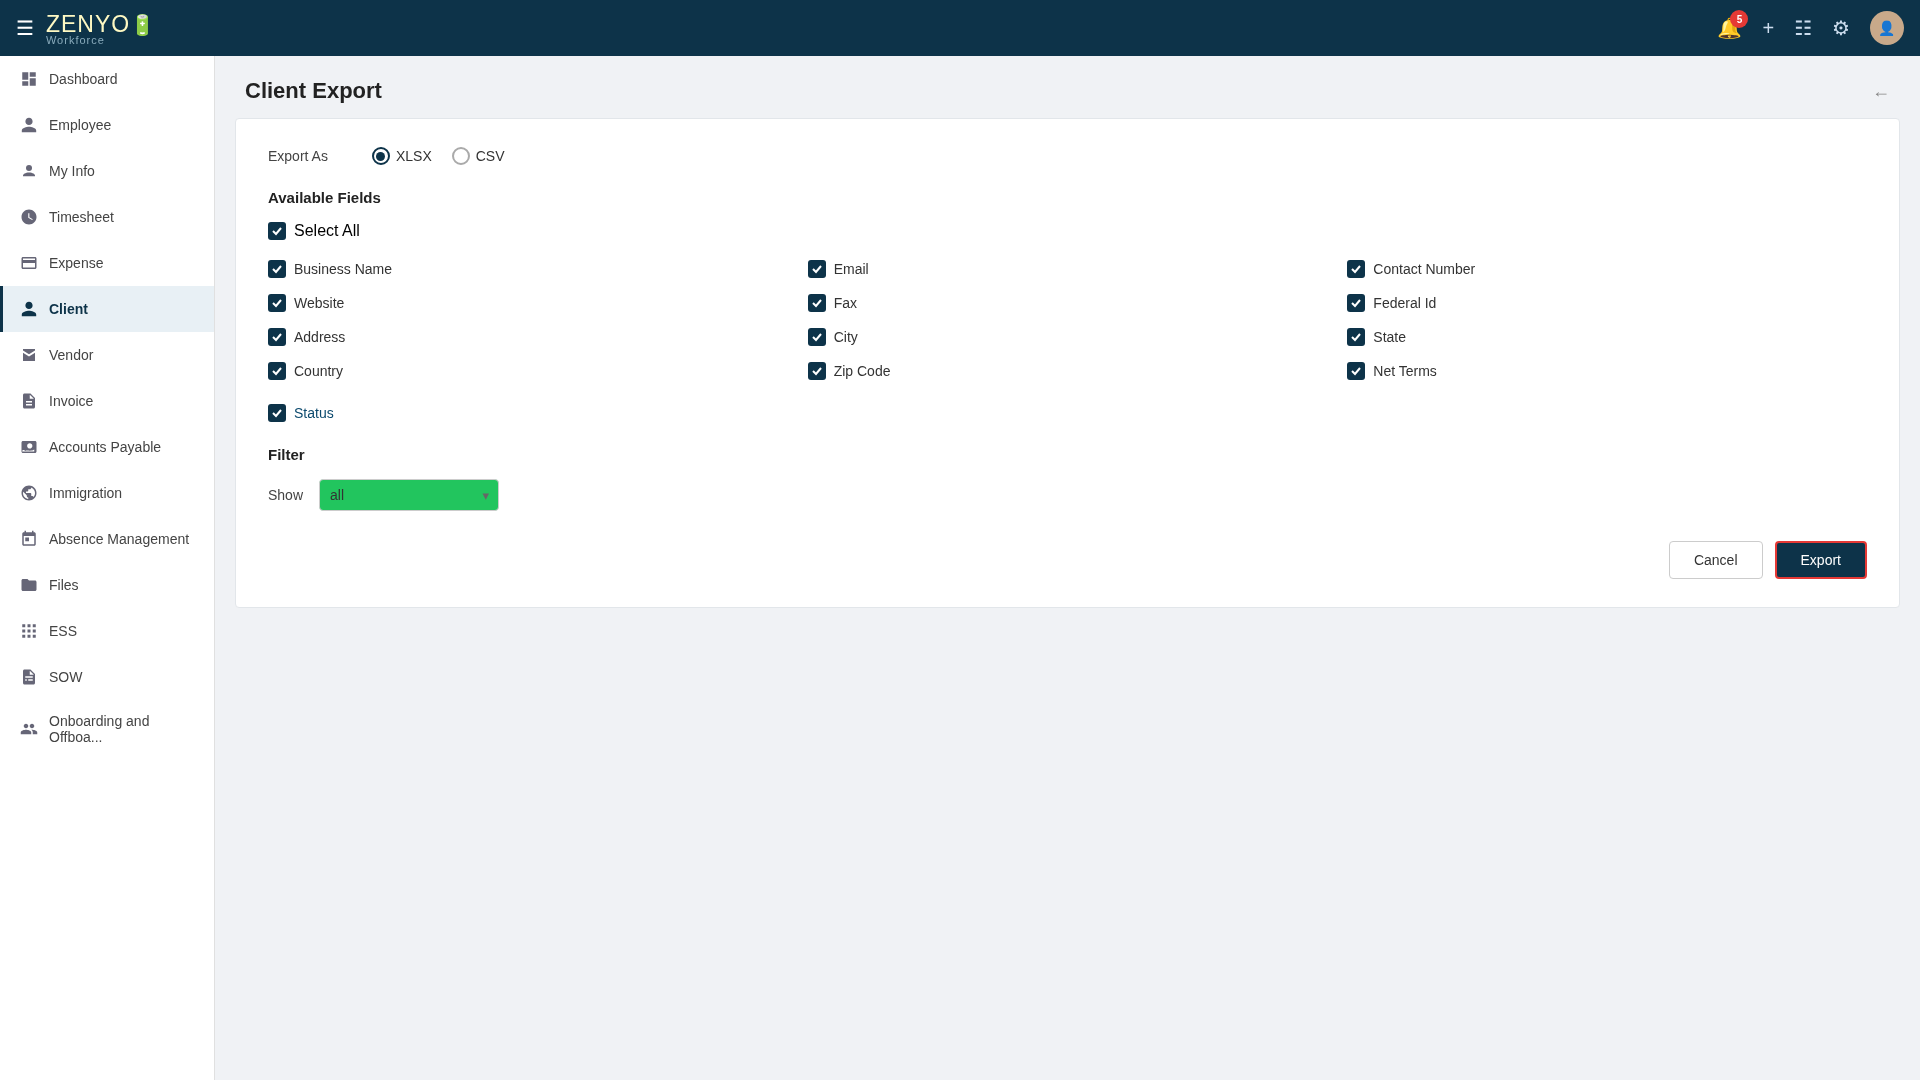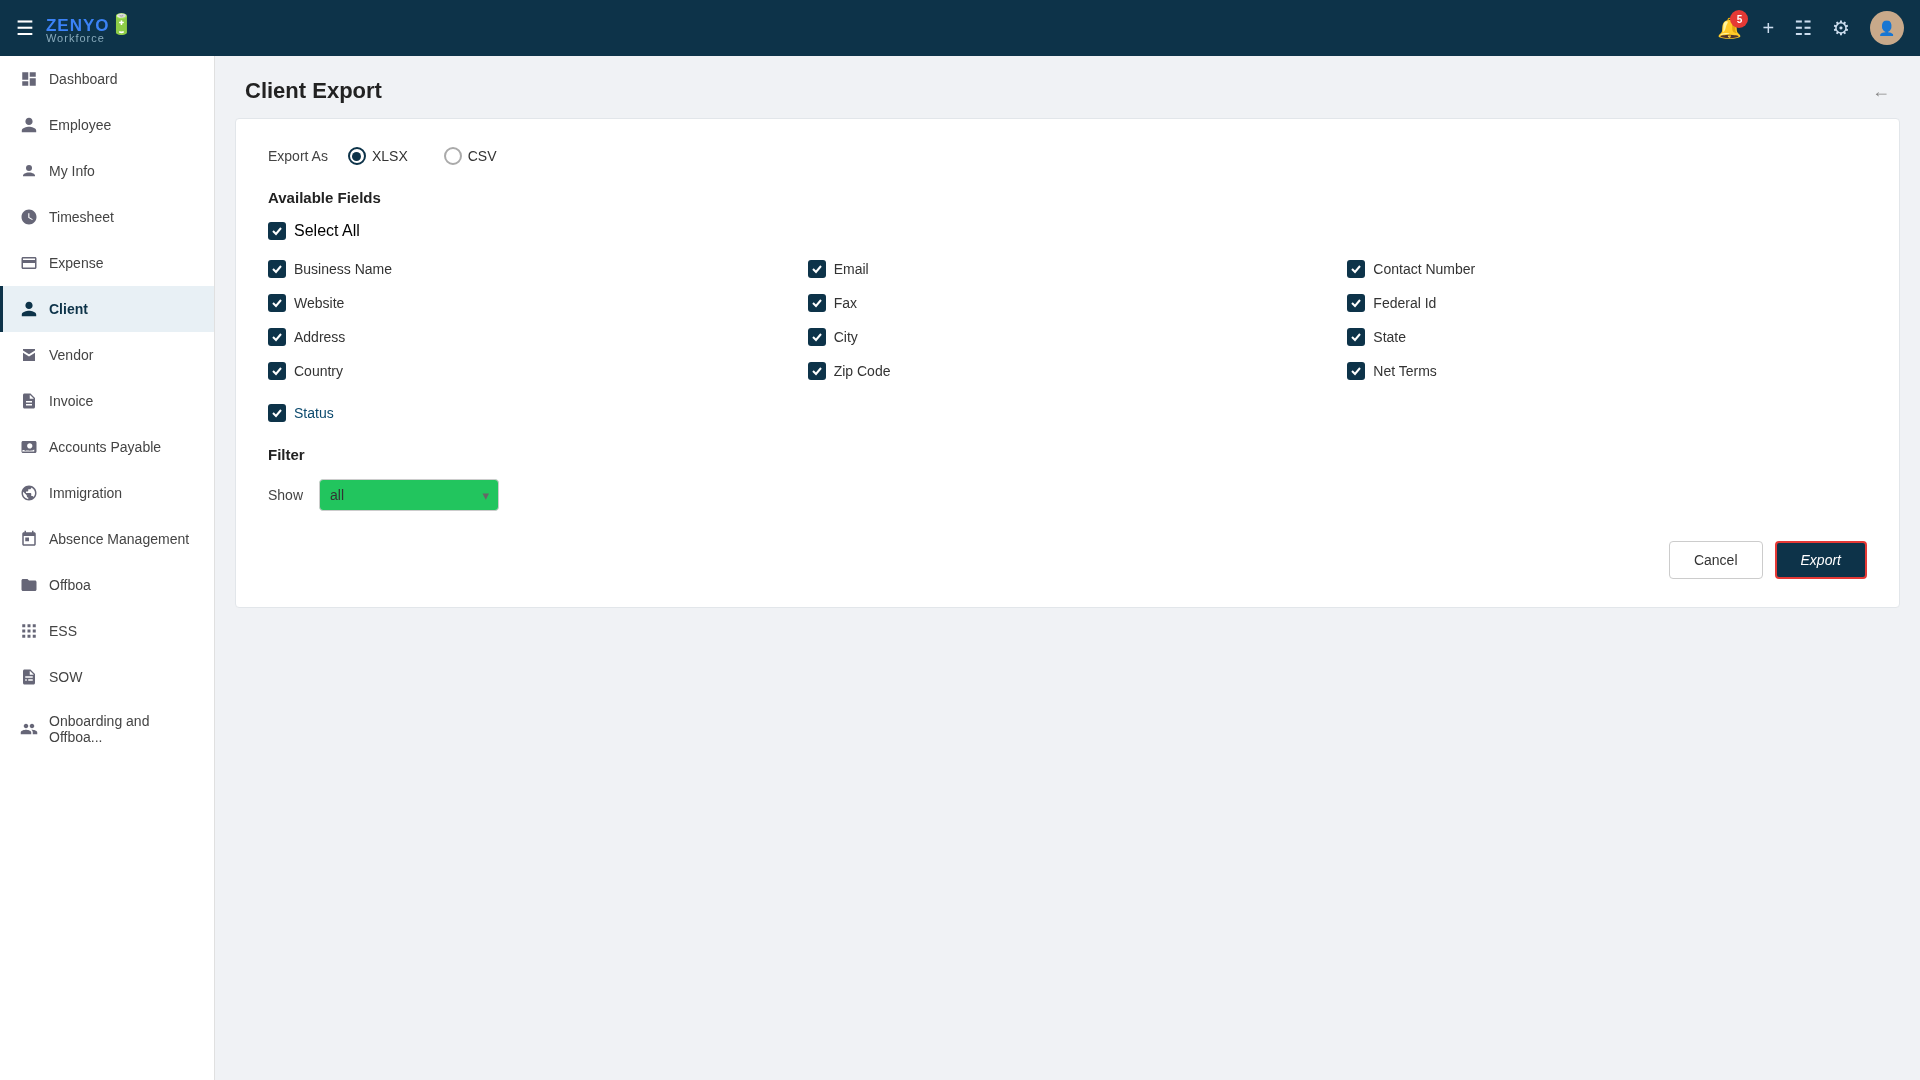--- a/index.html
+++ b/index.html
@@ -11,21 +11,21 @@
       height: 56px;
       display: flex;
       align-items: center;
       padding: 0 16px;
       flex-shrink: 0;
       z-index: 100;
     }
     .topnav-left { display: flex; align-items: center; gap: 12px; }
     .hamburger-icon { color: #fff; font-size: 20px; cursor: pointer; }
     .brand { display: flex; align-items: center; gap: 4px; }
-    .brand-text-zen { color: #3b82f6; font-size: 17px; font-weight: 700; letter-spacing: 1px; }
+    .brand-text-zen { color: #fef9c3; font-size: 23px; font-weight: 400; letter-spacing: 1px; }
     .brand-text-yo { color: #fff; font-size: 20px; font-weight: 700; }
     .brand-sub { color: #8ab; font-size: 11px; display: block; margin-top: -4px; letter-spacing: 1px; }
     .topnav-right { margin-left: auto; display: flex; align-items: center; gap: 20px; }
     .notif-wrapper { position: relative; }
     .notif-badge {
       background: #e53935;
       color: #fff;
       font-size: 10px;
       border-radius: 50%;
       width: 18px; height: 18px;
@@ -101,21 +101,21 @@
       background: #fff;
       margin: 0 20px 20px;
       border-radius: 4px;
       padding: 28px 32px;
       border: 1px solid #e2e6ea;
     }
 
     
     .export-as-row { display: flex; align-items: center; gap: 20px; margin-bottom: 24px; }
     .export-as-label { font-size: 14px; color: #444; }
-    .radio-group { display: flex; align-items: center; gap: 36px; }
+    .radio-group { display: flex; align-items: center; gap: 20px; margin-left: 24px; }
     .radio-item { display: flex; align-items: center; gap: 6px; cursor: pointer; font-size: 14px; color: #333; }
     .radio-circle {
       width: 18px; height: 18px; border-radius: 50%;
       border: 2px solid #0d3349;
       display: flex; align-items: center; justify-content: center;
       flex-shrink: 0;
     }
     .radio-circle.selected::after {
       content: '';
       width: 9px; height: 9px;
@@ -181,21 +181,20 @@
     }
     .btn-export {
       padding: 9px 24px;
       background: #0d3349;
       color: #fff;
       border: 2px solid #e53935;
       border-radius: 4px;
       font-size: 14px;
       cursor: pointer;
       font-weight: 500;
-      font-style: italic;
     }
   </style>
 </head>
 <body>
 
 <div class="topnav">
   <div class="topnav-left">
     <span class="hamburger-icon">☰</span>
     <div class="brand">
       <div>
@@ -323,21 +322,21 @@
         </div>
         <span>Absence Management</span>
       </div>
 
       <div class="sidebar-item">
         <div class="sidebar-icon">
           <svg viewBox="0 0 24 24">
               <path d="M10 4H4c-1.1 0-2 .9-2 2v12c0 1.1.9 2 2 2h16c1.1 0 2-.9 2-2V8c0-1.1-.9-2-2-2h-8l-2-2z"></path>
             </svg>
         </div>
-        <span>Offboa</span>
+        <span>Files</span>
       </div>
 
       <div class="sidebar-item">
         <div class="sidebar-icon">
           <svg viewBox="0 0 24 24">
               <path d="M3 3h4v4H3zm7 0h4v4h-4zm7 0h4v4h-4zM3 10h4v4H3zm7 0h4v4h-4zm7 0h4v4h-4zM3 17h4v4H3zm7 0h4v4h-4zm7 0h4v4h-4z"></path>
             </svg>
         </div>
         <span>ESS</span>
       </div>

